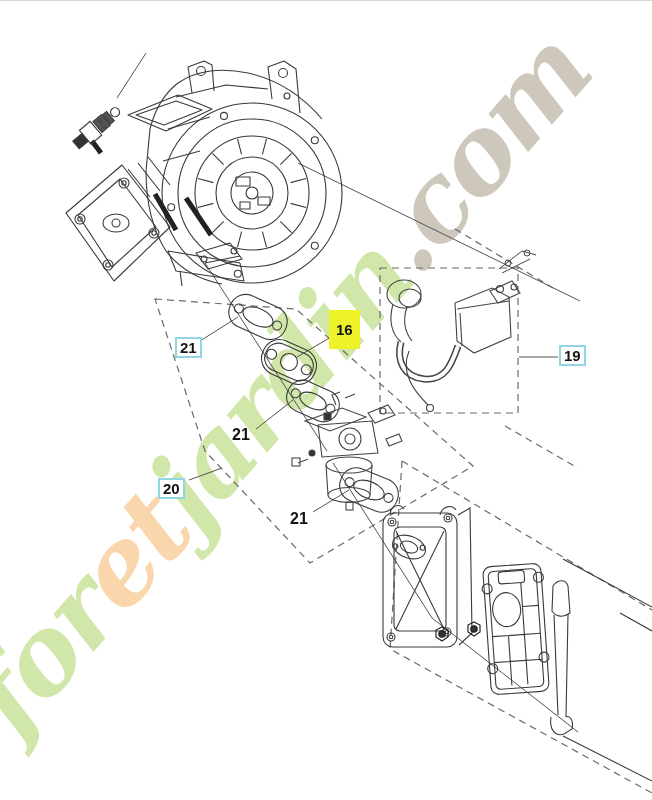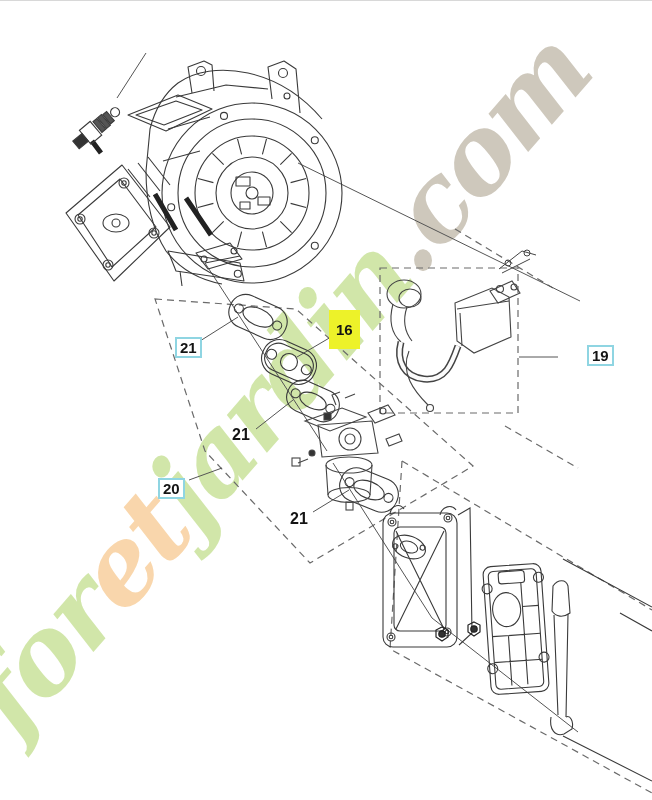--- a/index.html
+++ b/index.html
@@ -15,21 +15,21 @@
   
   #art{position:absolute;left:0;top:0;z-index:2;}
   
   .lbl{position:absolute;z-index:3;font-weight:bold;color:#141414;
        font-size:15px;line-height:17px;}
   .boxed{background:#fff;border:2px solid #8fd5e2;padding:0 3px;}
   .hl{background:#edf229;border:none;padding:11px 7px;}
   .plain{font-size:16px;background:transparent;}
   #lbl-21a{left:175px;top:336px;}
   #lbl-16 {left:329px;top:309px;}
-  #lbl-19 {left:559px;top:344px;margin-left:28px;}
+  #lbl-19 {left:559px;top:344px;}
   #lbl-20 {left:158px;top:477px;}
   #lbl-21b{left:232px;top:425px;}
   #lbl-21c{left:290px;top:509px;}
 </style>
 </head>
 <body>
 
 <div id="stage">
 
   <div id="wm">

